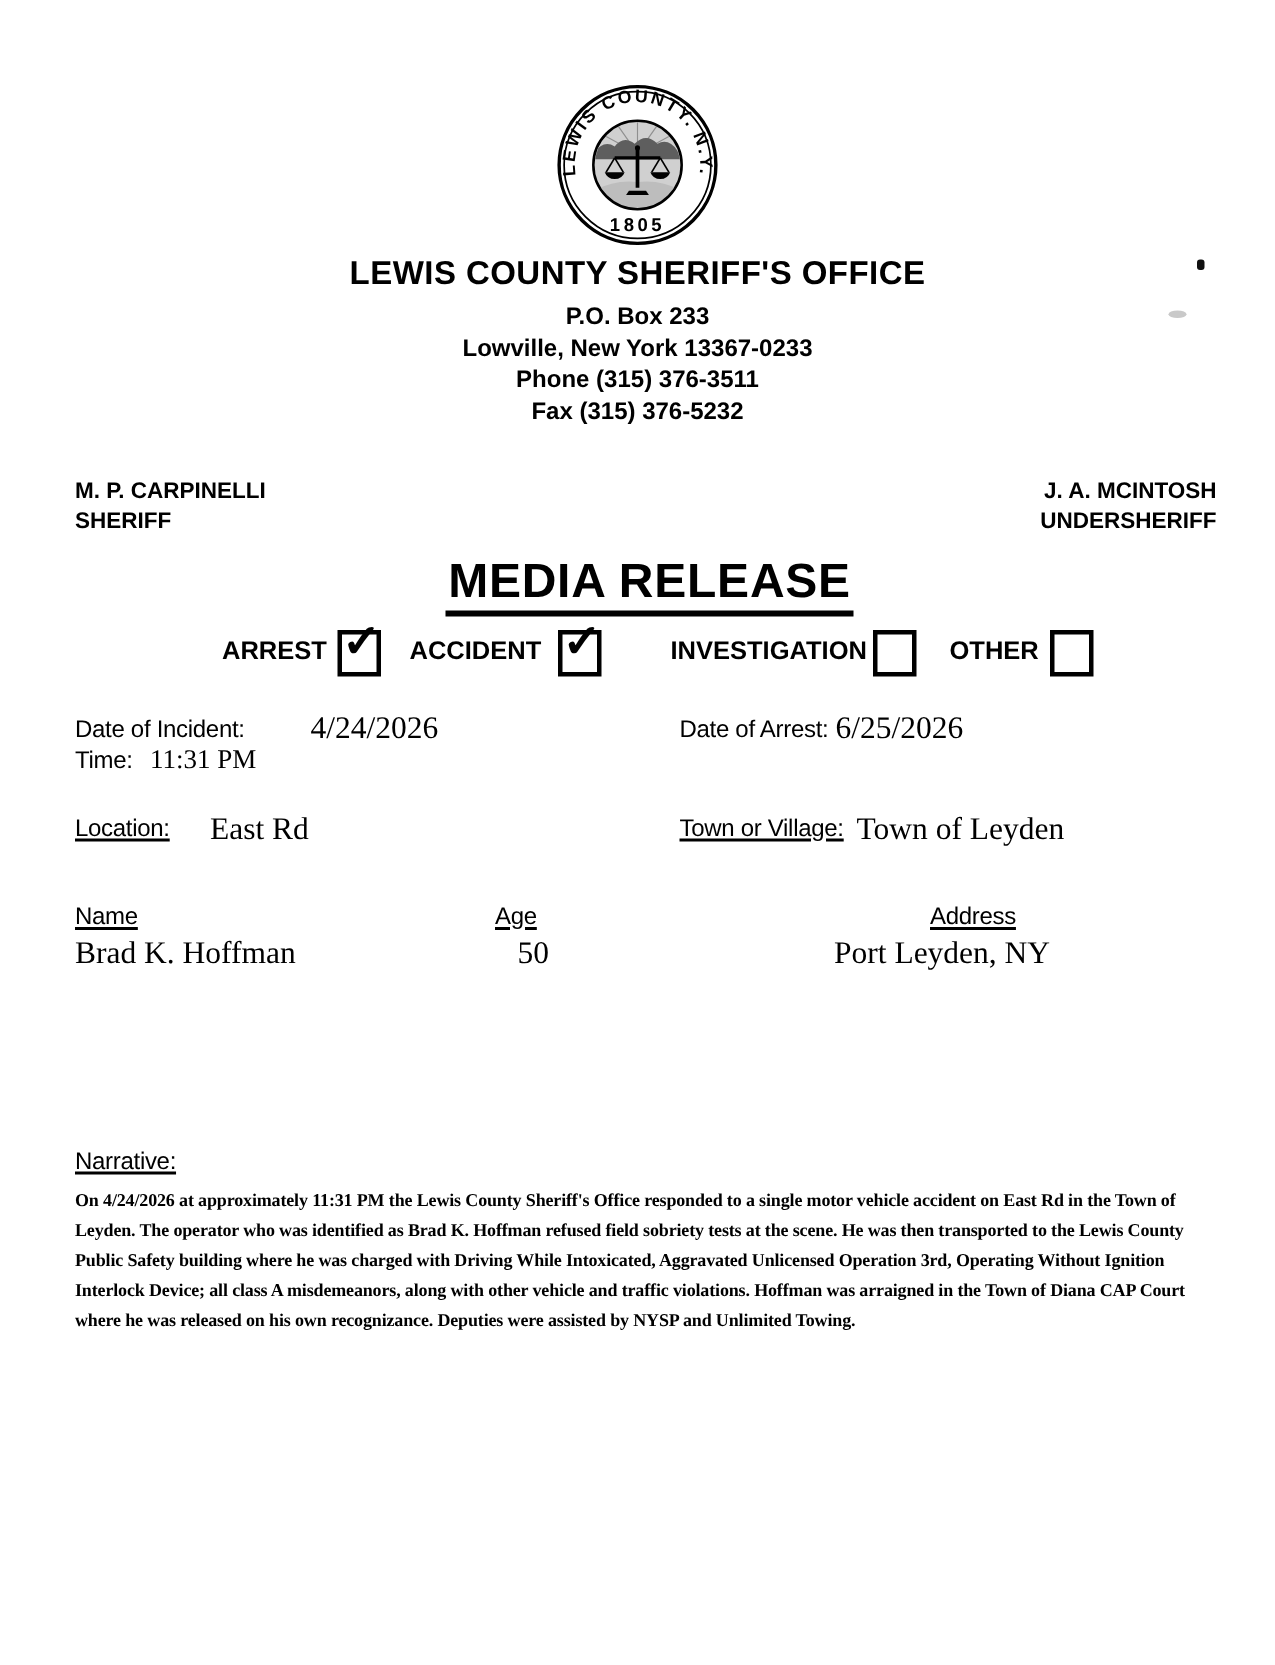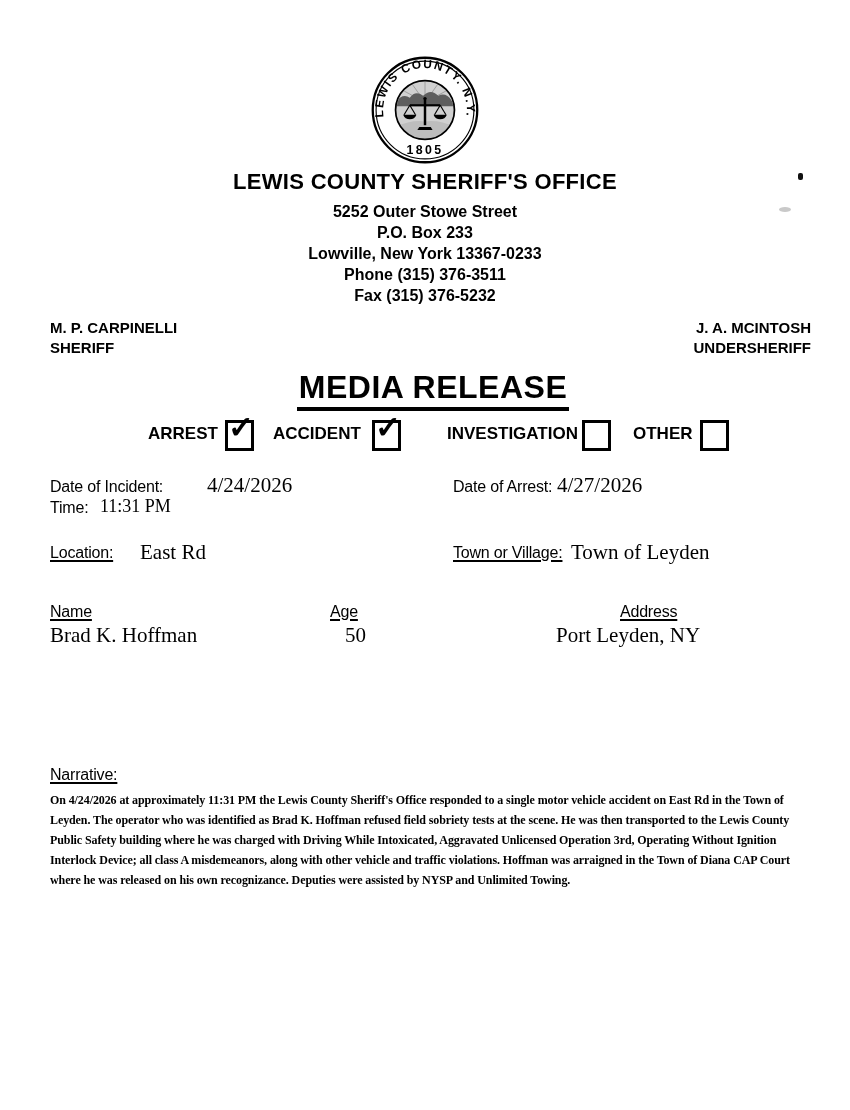--- a/index.html
+++ b/index.html
@@ -105,21 +105,20 @@
     </g>
     <circle cx="60" cy="60" r="31" fill="none" stroke="#000" stroke-width="1.8"></circle>
     <text font-family="Liberation Sans, sans-serif" font-size="12.5" font-weight="bold" letter-spacing="1.6" fill="#000">
       <textPath href="#ringArc" startOffset="50%" text-anchor="middle">LEWIS COUNTY. N.Y.</textPath>
     </text>
     <text x="60" y="106" text-anchor="middle" font-family="Liberation Sans, sans-serif" font-size="13" font-weight="bold" letter-spacing="2.5" fill="#000">1805</text>
   </svg>
 
   <div class="office-name">LEWIS COUNTY SHERIFF'S OFFICE</div>
   <div class="addr-block">
-    <div class="addr-line">5252 Outer Stowe Street</div>
     <div class="addr-line">P.O. Box 233</div>
     <div class="addr-line">Lowville, New York 13367-0233</div>
     <div class="addr-line">Phone (315) 376-3511</div>
     <div class="addr-line">Fax (315) 376-5232</div>
   </div>
 
   <div class="official official-left">
     <div>M. P. CARPINELLI</div>
     <div>SHERIFF</div>
   </div>
@@ -152,21 +151,21 @@
     <span class="cb-mark"></span>
   </span>
 
   <span class="flabel" style="left:50px;top:478px">Date of Incident:</span>
   <span class="val" style="left:207px;top:473px">4/24/2026</span>
 
   <span class="flabel" style="left:50px;top:499px">Time:</span>
   <span class="val" style="left:100px;top:496px;font-size:18px">11:31 PM</span>
 
   <span class="flabel" style="left:453px;top:478px">Date of Arrest:</span>
-  <span class="val" style="left:557px;top:473px">4/27/2026</span>
+  <span class="val" style="left:557px;top:473px">6/25/2026</span>
 
   <span class="flabel ul" style="left:50px;top:544px">Location:</span>
   <span class="val" style="left:140px;top:540px">East Rd</span>
 
   <span class="flabel ul" style="left:453px;top:544px">Town or Village:</span>
   <span class="val" style="left:571px;top:540px">Town of Leyden</span>
 
   <span class="flabel ul" style="left:50px;top:603px">Name</span>
   <span class="flabel ul" style="left:330px;top:603px">Age</span>
   <span class="flabel ul" style="left:620px;top:603px">Address</span>

